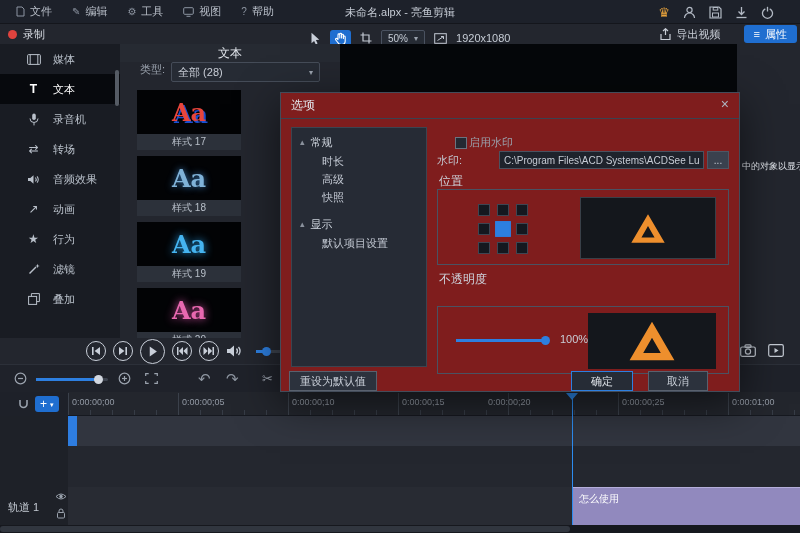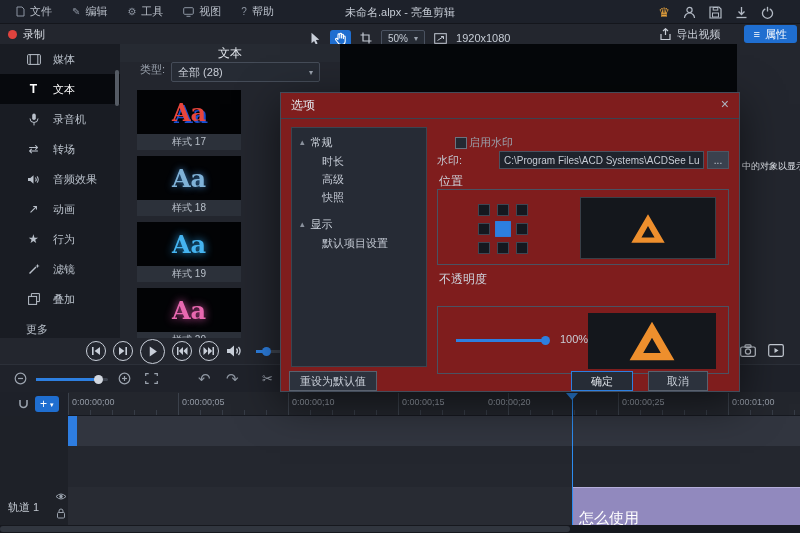--- a/index.html
+++ b/index.html
@@ -84,21 +84,21 @@
   
   .tracks { position:absolute; left:0; top:416px; width:800px; height:109px; background:#24272f; }
   .tracks-header-col { position:absolute; left:0; top:0; width:68px; height:109px; background:#1e2128; }
   .row-a-lane { position:absolute; left:68px; right:0; top:0; height:30px; background:#31353f; }
   .mini-clip { position:absolute; left:68px; top:0; width:9px; height:30px; background:#2e7de0; }
   .row-b-lane { position:absolute; left:68px; right:0; top:71px; height:38px; background:#282b33; }
   .track-name { position:absolute; left:8px; top:84px; color:#c3c9d2; font-size:11px;text-align:right; }
   .eye-ic { position:absolute; left:55px; top:76px; color:#9aa2ad; }
   .lock-ic { position:absolute; left:56px; top:92px; color:#9aa2ad; }
   .clip { position:absolute; left:572px; top:71px; width:228px; height:38px; background:#9189be; border-top:1px solid #b5aedb; }
-  .clip-label { position:absolute; left:7px; top:21px; color:#fff; font-size:15px; }
+  .clip-label { position:absolute; left:7px; top:4px; color:#fff; font-size:10px; }
 
   .playhead-line { position:absolute; left:572px; top:395px; width:1px; height:130px; background:#2d8cf0; z-index:5; }
   .playhead-cap { position:absolute; left:566px; top:393px; width:0; height:0; border-left:6px solid transparent; border-right:6px solid transparent; border-top:7px solid #2d8cf0; z-index:5; }
 
   .hscroll { position:absolute; left:0; top:525px; width:800px; height:8px; background:#16181e; }
   .hthumb { position:absolute; left:0; top:1px; width:570px; height:6px; background:#31363f; border-radius:3px; }
 
   
   .modal { position:absolute; left:280px; top:92px; width:460px; height:300px; background:#7f1d1d; border:1px solid #434c5a; box-shadow:0 12px 40px rgba(0,0,0,.55); z-index:50; }
   .modal-header { height:26px; border-bottom:1px solid #3a4250; display:flex; align-items:center; padding:0 10px; color:#e1e5eb; font-size:12px; }
@@ -308,23 +308,20 @@
     </div>
     <div class="sb-item">
       <span class="sb-ic">
           <svg width="12" height="12" viewBox="0 0 12 12">
             <rect x="0.6" y="3.4" width="8" height="8" fill="none" stroke="currentColor"></rect>
             <path d="M3.4 3.4 V0.6 h8 v8 h-2.8" fill="none" stroke="currentColor"></path>
           </svg>
         </span>
       <span>叠加</span>
     </div>
-    <div class="sb-item">
-      <span>更多</span>
-    </div>
     <div class="sb-thumb"></div>
   </div>
 
   <div class="panel">
     <div class="panel-header">文本</div>
     <div class="type-row">
       <span class="type-label">类型:</span>
       <div class="type-select">
         <span>全部 (28)</span>
         <span class="caret">▾</span>

